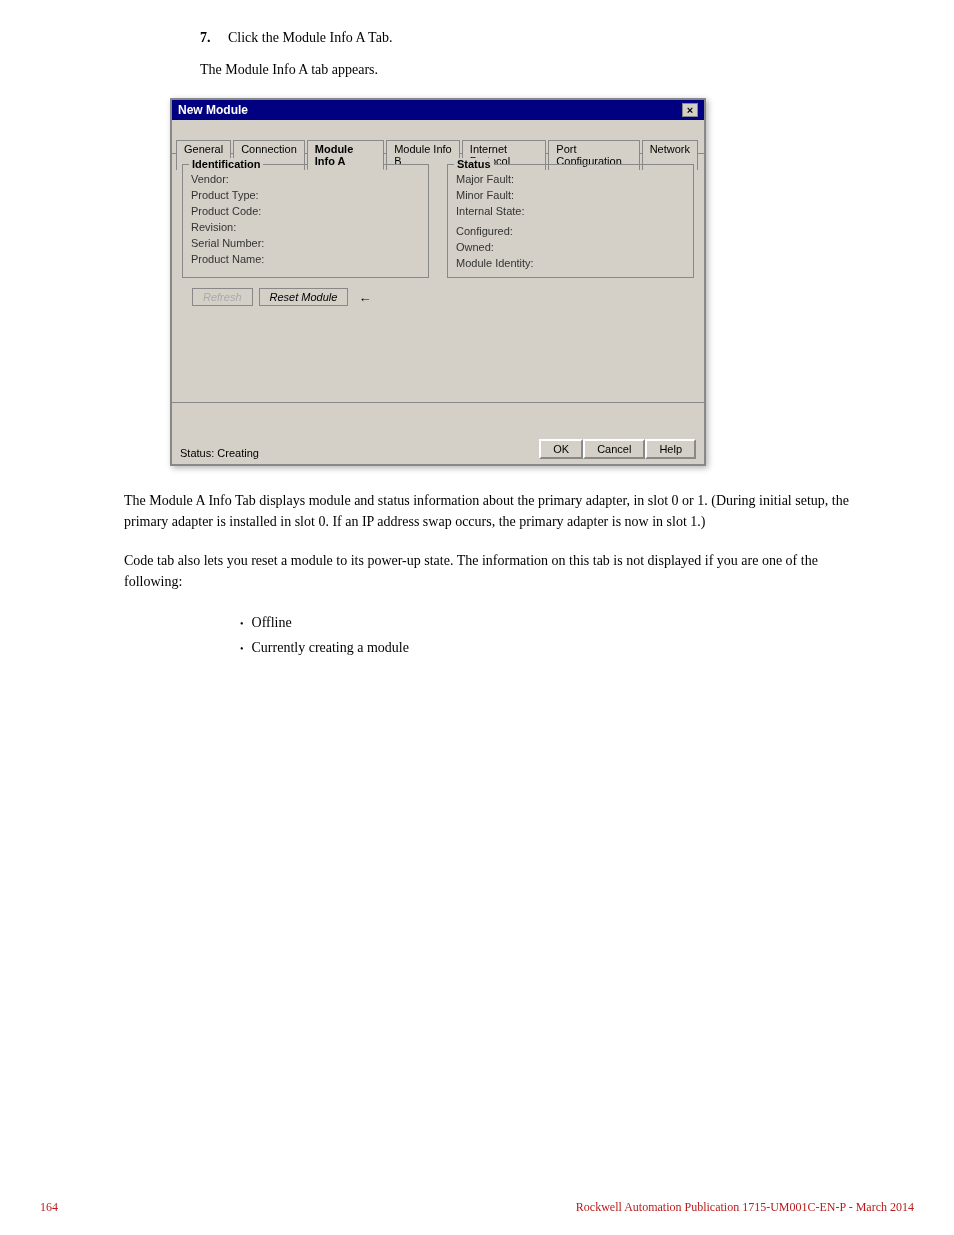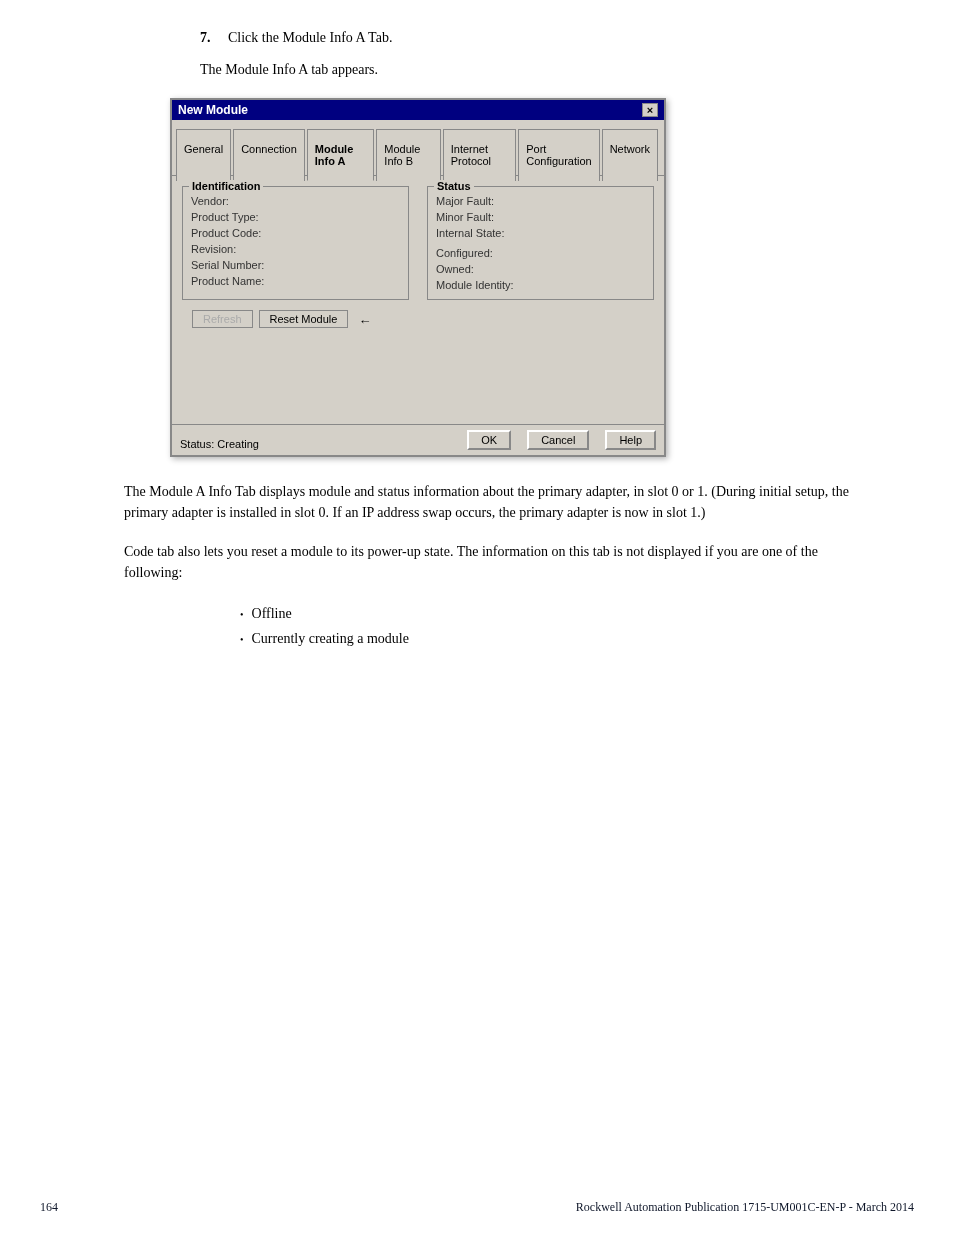--- a/index.html
+++ b/index.html
@@ -58,21 +58,21 @@
       margin-bottom: 20px;
       font-size: 14px;
     }
     
     .dialog-container {
       margin-left: 130px;
       margin-right: 40px;
       margin-bottom: 24px;
       border: 2px solid #888;
       background: #4d7c0f;
-      width: 496px;
+      width: 536px;
       box-shadow: 2px 2px 6px rgba(0,0,0,0.3);
     }
     .dialog-titlebar {
       background: #000080;
       color: #fff;
       font-size: 12px;
       font-family: Arial, sans-serif;
       padding: 3px 6px;
       display: flex;
       align-items: center;
@@ -98,29 +98,29 @@
     
     .tab-bar {
       display: flex;
       background: #d4d0c8;
       border-bottom: 1px solid #888;
       padding: 3px 4px 0 4px;
       font-family: Arial, sans-serif;
       font-size: 11px;
     }
     .tab {
-      padding: 13px 7px;
+      padding: 2px 7px;
       border: 1px solid #888;
       border-bottom: none;
       background: #d4d0c8;
       cursor: pointer;
       margin-right: 2px;
       color: #000;
       position: relative;
-      top: 6px;
+      top: 17px;
     }
     .tab.active {
       background: #d4d0c8;
       border-bottom: 1px solid #d4d0c8;
       font-weight: bold;
       z-index: 1;
     }
     
     .dialog-body {
       padding: 10px;
@@ -165,20 +165,21 @@
     }
     .dialog-btn {
       background: #d4d0c8;
       border: 1px solid #888;
       padding: 2px 10px;
       font-size: 11px;
       font-family: Arial, sans-serif;
       cursor: pointer;
       margin-right: 6px;
       color: #aaa;
+      font-style: italic;
     }
     .dialog-btn.enabled {
       color: #000;
     }
     .arrow-icon {
       font-size: 13px;
       margin-left: 4px;
     }
     
     .dialog-footer {
@@ -189,21 +190,22 @@
       border-top: 1px solid #888;
       padding: 5px 8px;
       font-family: Arial, sans-serif;
       font-size: 11px;
     }
     .footer-status {
       color: #000;
     }
     .footer-btns {
       display: flex;
-      gap: 16px;
+      gap: 0;
+      margin-top: 31px;
     }
     .footer-btn {
       background: #d4d0c8;
       border: 2px solid;
       border-color: #fff #888 #888 #fff;
       padding: 2px 12px;
       font-size: 11px;
       font-family: Arial, sans-serif;
       cursor: pointer;
     }
@@ -233,21 +235,21 @@
     
     .page-footer {
       position: absolute;
       bottom: 20px;
       left: 0;
       right: 0;
       display: flex;
       justify-content: space-between;
       padding: 0 40px;
       font-size: 12px;
-      color: #0f172a;
+      color: #b91c1c;
     }
     .dialog-spacer {
       height: 80px;
     }
   </style>
 </head>
 <body>
 
 <div class="page-container">
 

